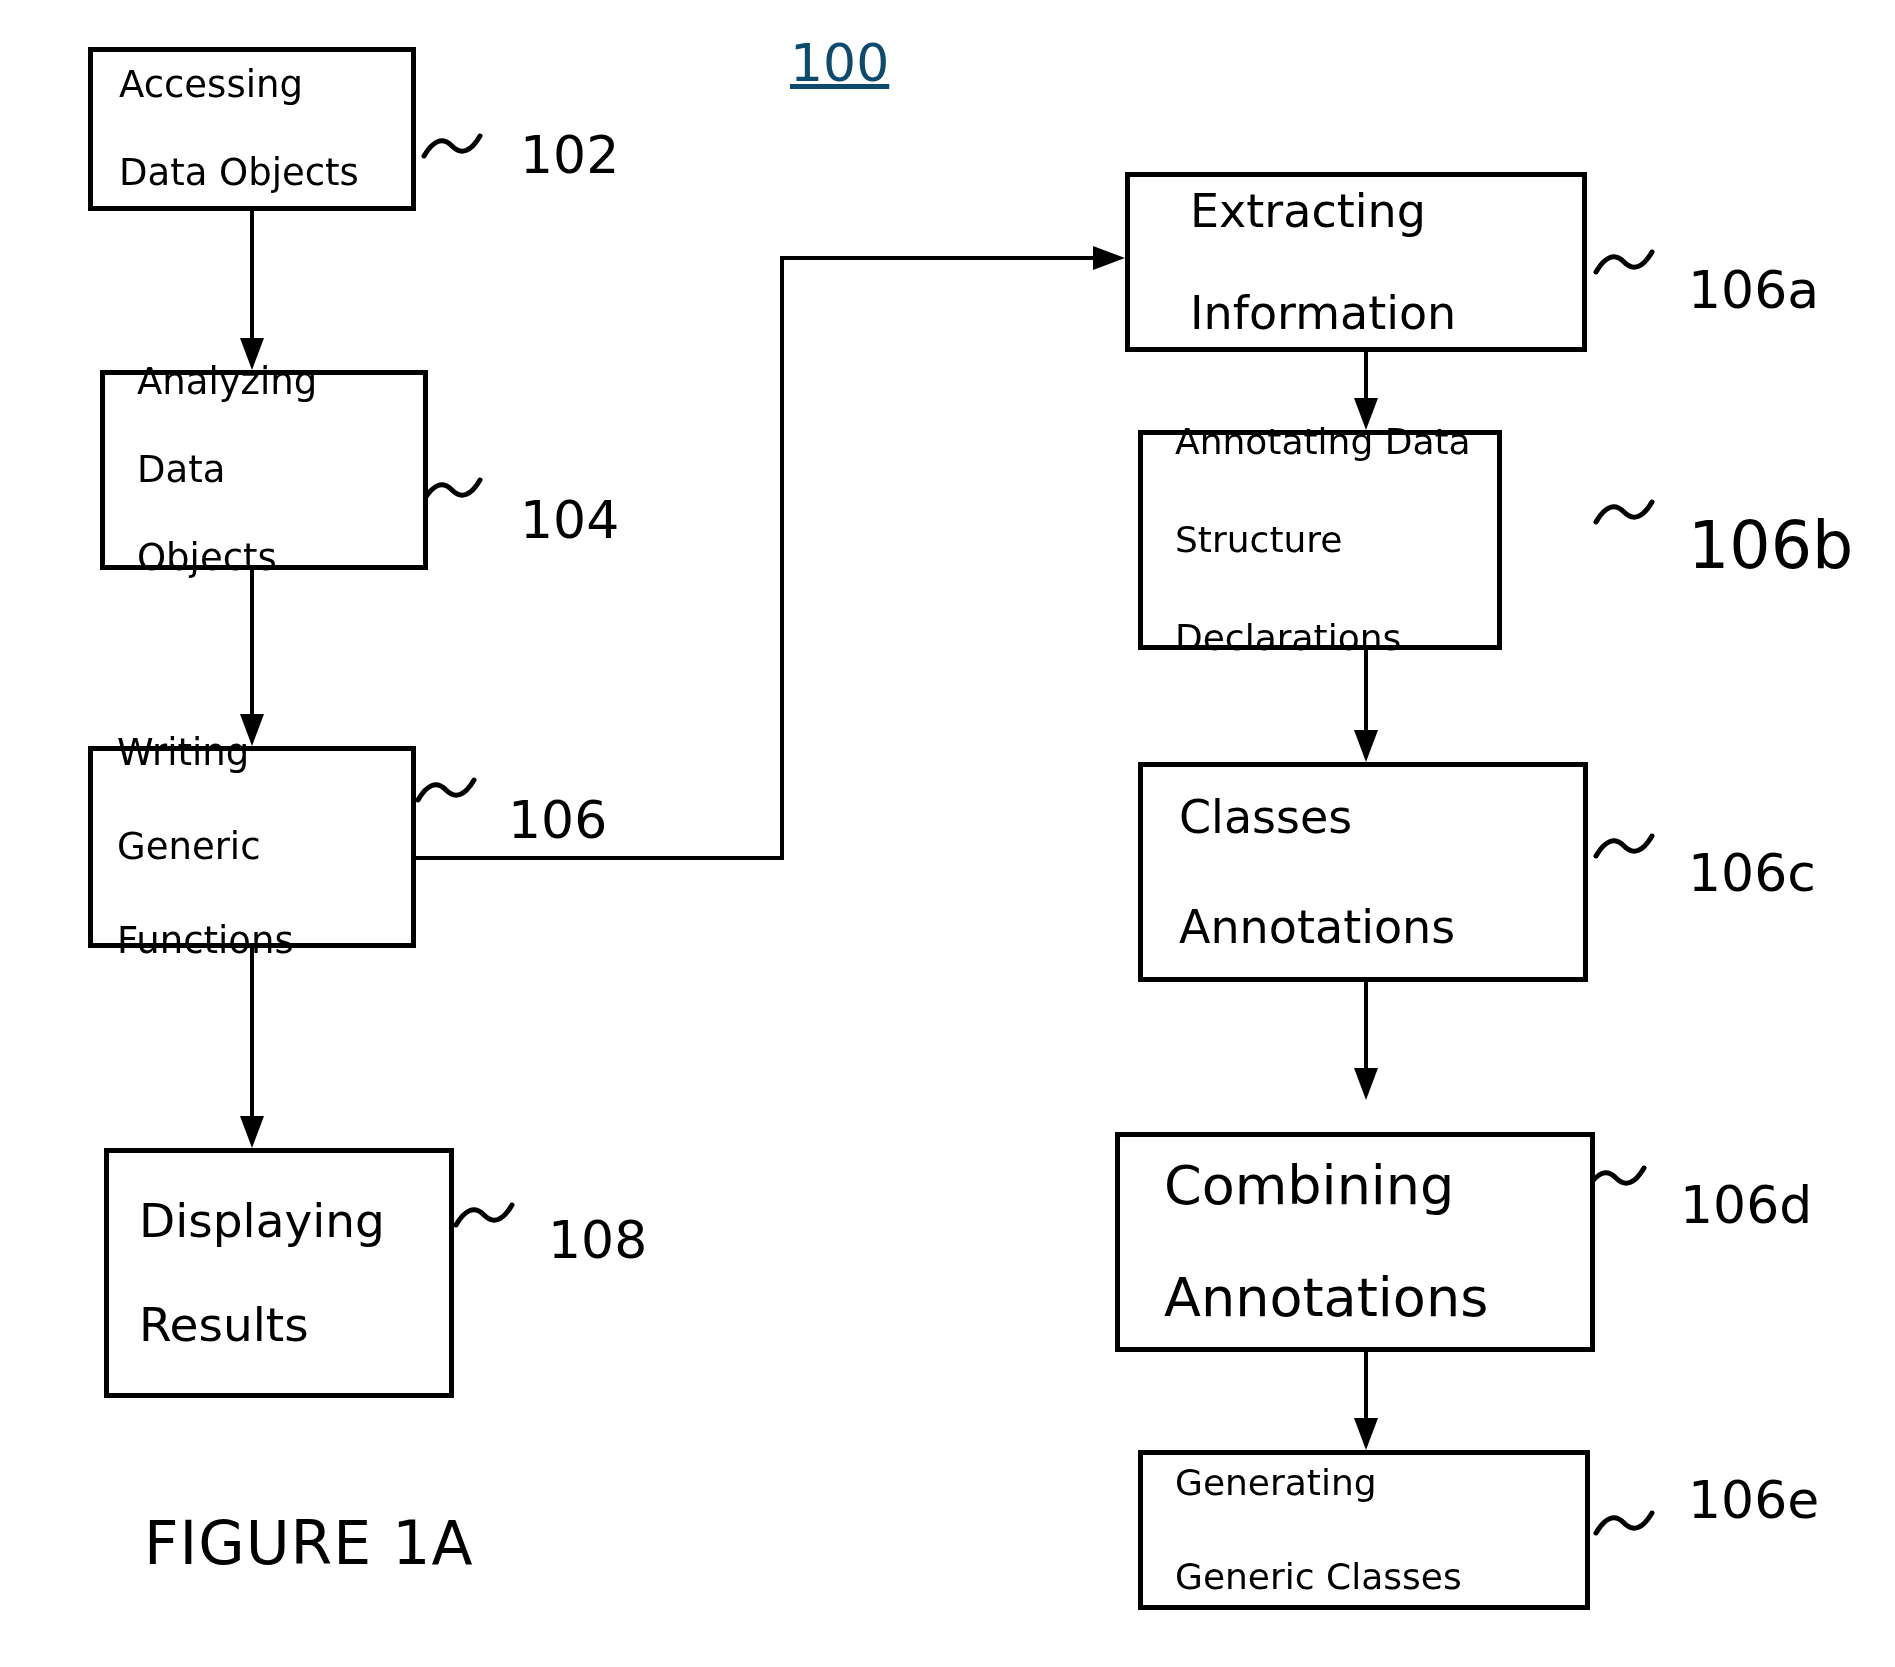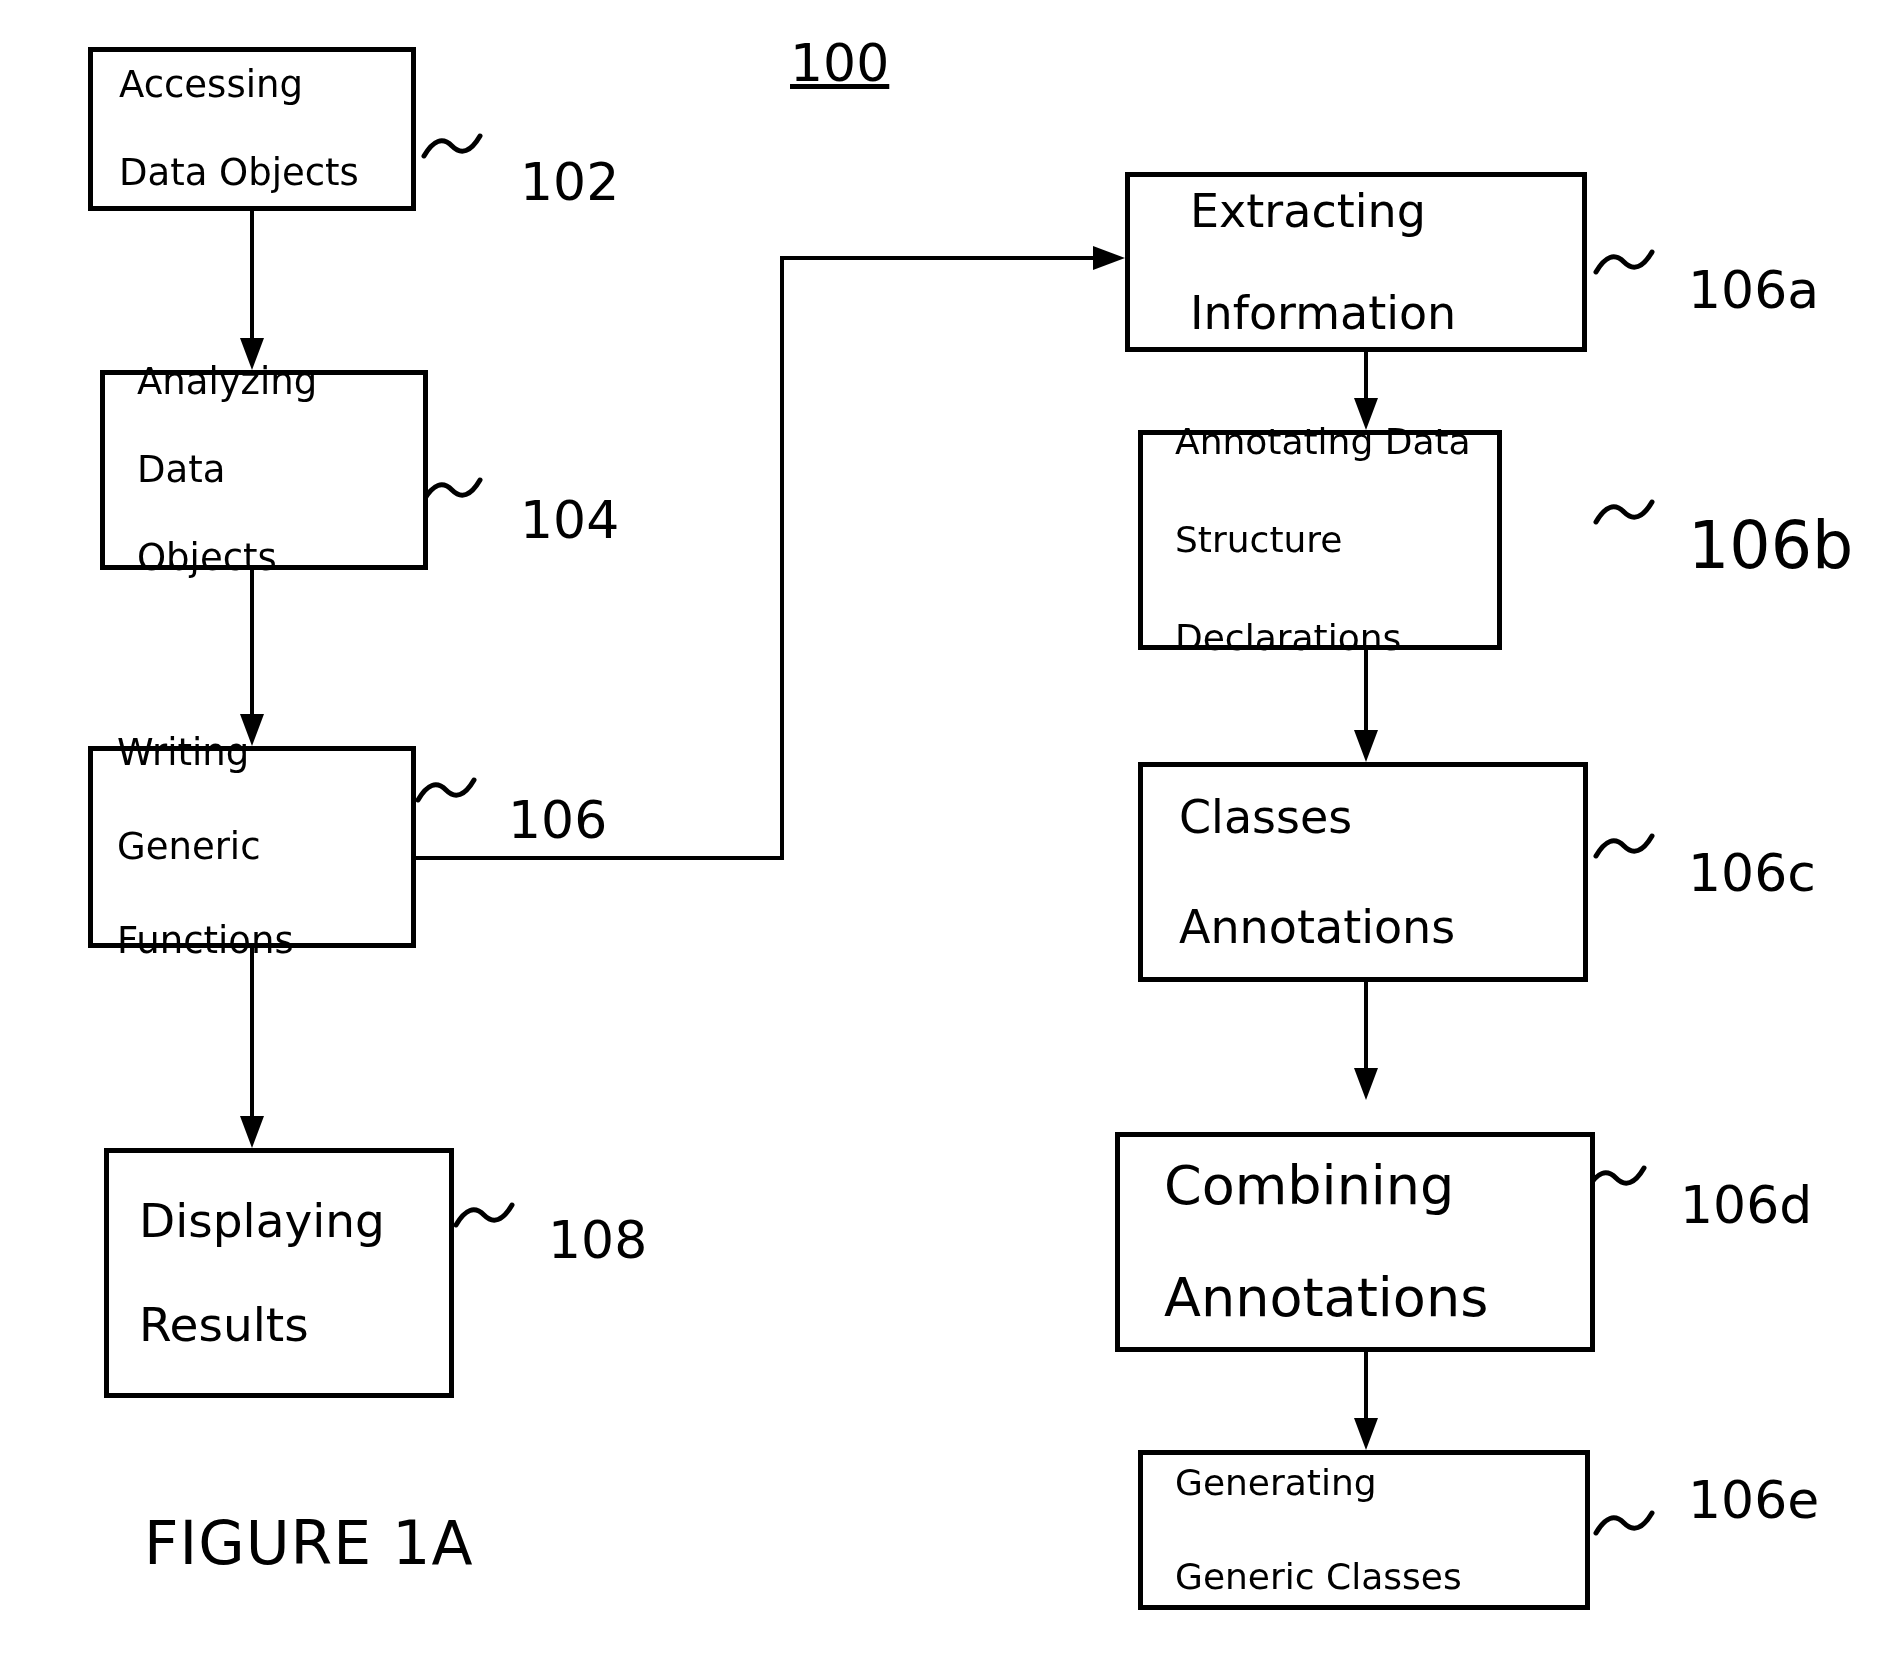--- a/index.html
+++ b/index.html
@@ -32,21 +32,21 @@
     white-space: pre;
   }
   .ref {
     position: absolute;
     white-space: pre;
     color: #000;
   }
   .fignum {
     position: absolute;
     white-space: pre;
-    color: #000000;
+    color: #0c4a6e;
   }
   .figtitle {
     position: absolute;
     white-space: pre;
     color: #000;
   }
   svg.overlay {
     position: absolute;
     left: 0;
     top: 0;
@@ -61,21 +61,21 @@
   #box-106 { left: 88px;  top: 746px;  width: 328px; height: 202px; padding-left: 24px; font-size: 37px; line-height: 58px; }
   #box-108 { left: 104px; top: 1148px; width: 350px; height: 250px; padding-left: 30px; font-size: 47px; line-height: 68px; }
 
   #box-106a { left: 1125px; top: 172px;  width: 462px; height: 180px; padding-left: 60px; font-size: 46px; line-height: 66px; }
   #box-106b { left: 1138px; top: 430px;  width: 364px; height: 220px; padding-left: 32px; font-size: 36px; line-height: 62px; }
   #box-106c { left: 1138px; top: 762px;  width: 450px; height: 220px; padding-left: 36px; font-size: 46px; line-height: 74px; }
   #box-106d { left: 1115px; top: 1132px; width: 480px; height: 220px; padding-left: 44px; font-size: 54px; line-height: 76px; }
   #box-106e { left: 1138px; top: 1450px; width: 452px; height: 160px; padding-left: 32px; font-size: 36px; line-height: 58px; }
 
   
-  #ref-102  { left: 520px;  top: 152px;  font-size: 52px; }
+  #ref-102  { left: 520px;  top: 125px;  font-size: 52px; }
   #ref-104  { left: 520px;  top: 490px;  font-size: 52px; }
   #ref-106  { left: 508px;  top: 790px;  font-size: 52px; }
   #ref-108  { left: 548px;  top: 1210px; font-size: 52px; }
   #ref-106a { left: 1688px; top: 260px;  font-size: 52px; }
   #ref-106b { left: 1688px; top: 508px;  font-size: 65px; }
   #ref-106c { left: 1688px; top: 843px;  font-size: 52px; }
   #ref-106d { left: 1680px; top: 1175px; font-size: 52px; }
   #ref-106e { left: 1688px; top: 1470px; font-size: 52px; }
 
   #fig-100 { left: 790px; top: 33px; font-size: 52px; text-decoration: underline; }

